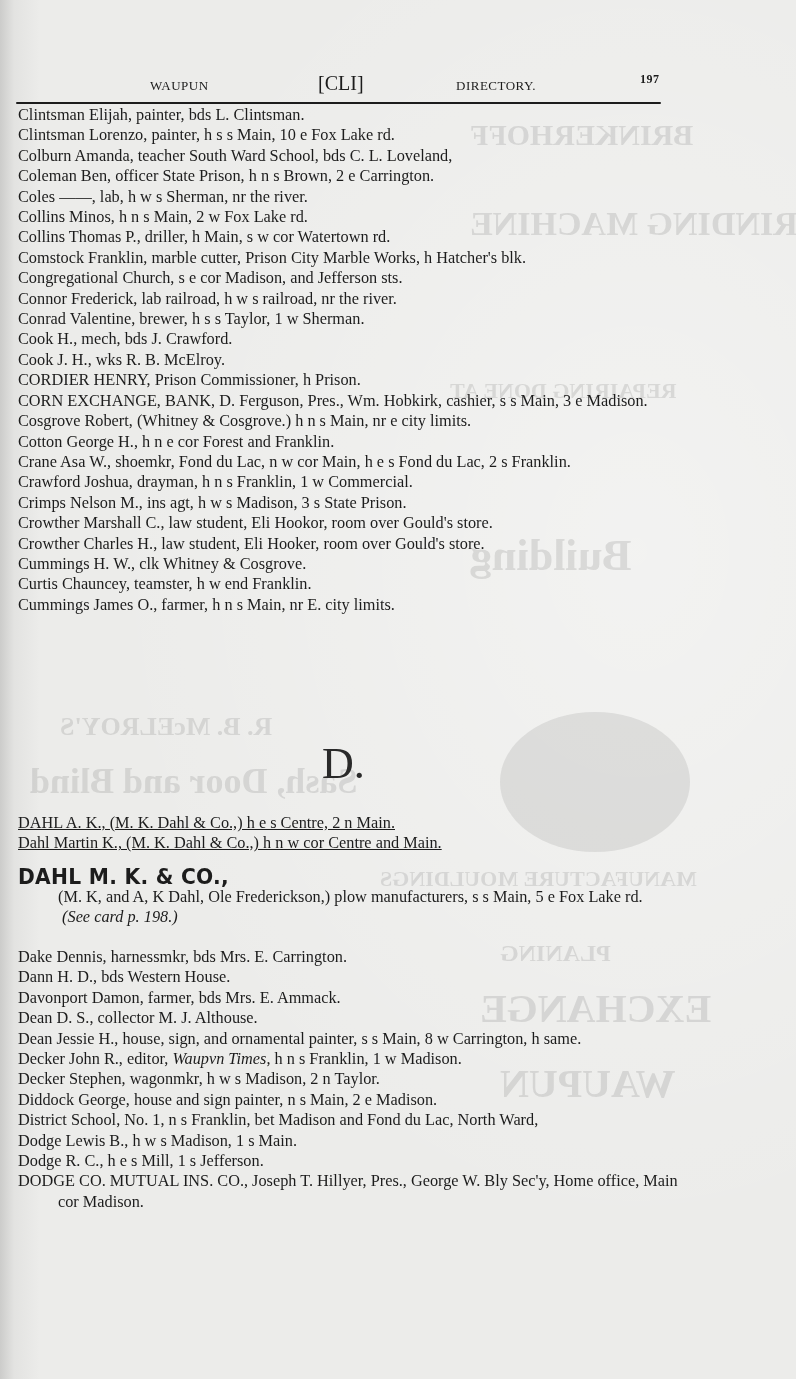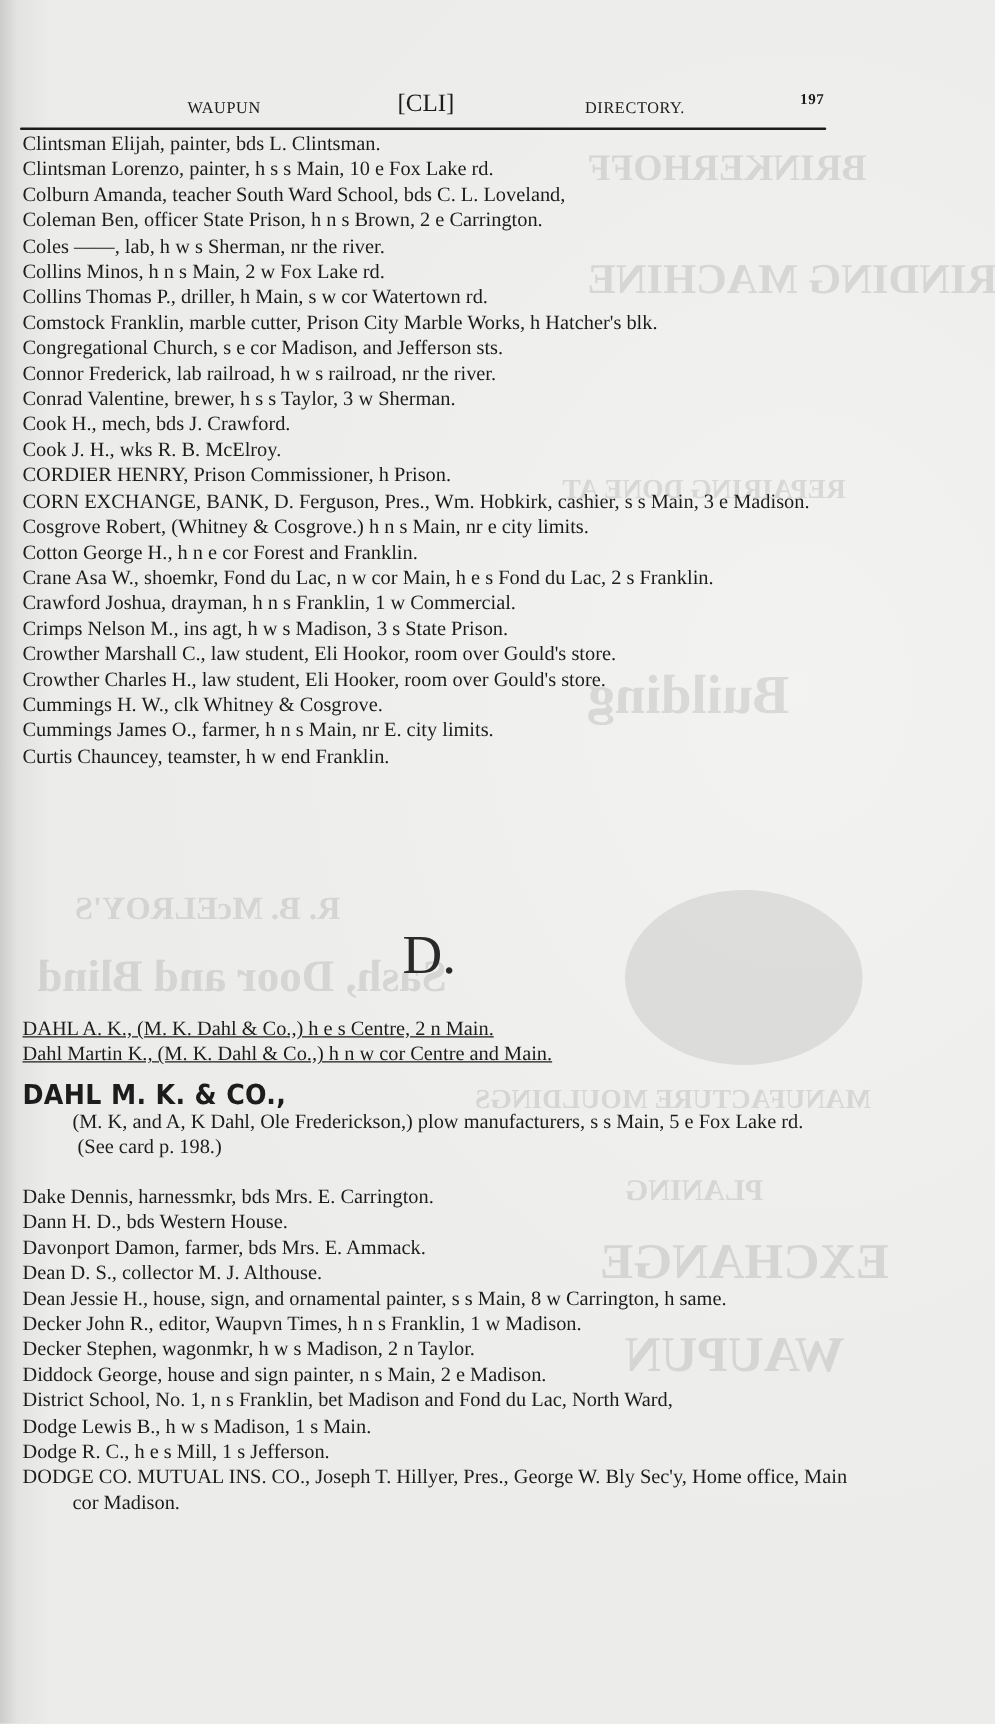--- a/index.html
+++ b/index.html
@@ -50,21 +50,21 @@
       height: 30px;
     }
     .header .h-item {
       position: absolute;
       top: 6px;
       font-size: 13px;
       letter-spacing: 0.5px;
     }
     .header .h-left { left: 150px; }
     .header .h-center { left: 318px; top: 0; font-size: 20px; letter-spacing: 0; }
-    .header .h-right { left: 468px; }
+    .header .h-right { left: 456px; }
     .header .h-num { left: 640px; top: 0; font-size: 12px; font-weight: bold; }
     .rule {
       position: absolute;
       top: 102px;
       left: 16px;
       width: 645px;
       height: 2px;
       background: #1c1c1c;
       border-radius: 1px;
     }
@@ -102,21 +102,21 @@
       transform-origin: left center;
     }
     .firm-body {
       position: absolute;
       left: 58px;
       top: 887px;
       width: 620px;
       font-size: 16.3px;
       line-height: 20.4px;
     }
-    .ital { }
+    .ital { font-style: italic; }
   </style>
 </head>
 <body>
 
 <div class="page-shade"></div>
 
 <div class="ghost" style="left:470px; top:118px; font-size:30px;">BRINKERHOFF</div>
 <div class="ghost" style="left:470px; top:205px; font-size:34px;">GRINDING MACHINE</div>
 <div class="ghost" style="left:450px; top:378px; font-size:22px;">REPAIRING DONE AT</div>
 <div class="ghost" style="left:470px; top:530px; font-size:44px;">Building</div>
@@ -140,35 +140,35 @@
   <div class="entry">Clintsman Elijah, painter, bds L. Clintsman.</div>
   <div class="entry">Clintsman Lorenzo, painter, h s s Main, 10 e Fox Lake rd.</div>
   <div class="entry">Colburn Amanda, teacher South Ward School, bds C. L. Loveland,</div>
   <div class="entry">Coleman Ben, officer State Prison, h n s Brown, 2 e Carrington.</div>
   <div class="entry">Coles ——, lab, h w s Sherman, nr the river.</div>
   <div class="entry">Collins Minos, h n s Main, 2 w Fox Lake rd.</div>
   <div class="entry">Collins Thomas P., driller, h Main, s w cor Watertown rd.</div>
   <div class="entry">Comstock Franklin, marble cutter, Prison City Marble Works, h Hatcher's blk.</div>
   <div class="entry">Congregational Church, s e cor Madison, and Jefferson sts.</div>
   <div class="entry">Connor Frederick, lab railroad, h w s railroad, nr the river.</div>
-  <div class="entry">Conrad Valentine, brewer, h s s Taylor, 3 w Sherman.</div>
+  <div class="entry">Conrad Valentine, brewer, h s s Taylor, 1 w Sherman.</div>
   <div class="entry">Cook H., mech, bds J. Crawford.</div>
   <div class="entry">Cook J. H., wks R. B. McElroy.</div>
   <div class="entry">CORDIER HENRY, Prison Commissioner, h Prison.</div>
   <div class="entry">CORN EXCHANGE, BANK, D. Ferguson, Pres., Wm. Hobkirk, cashier, s s Main, 3 e Madison.</div>
   <div class="entry">Cosgrove Robert, (Whitney &amp; Cosgrove.) h n s Main, nr e city limits.</div>
   <div class="entry">Cotton George H., h n e cor Forest and Franklin.</div>
   <div class="entry">Crane Asa W., shoemkr, Fond du Lac, n w cor Main, h e s Fond du Lac, 2 s Franklin.</div>
   <div class="entry">Crawford Joshua, drayman, h n s Franklin, 1 w Commercial.</div>
   <div class="entry">Crimps Nelson M., ins agt, h w s Madison, 3 s State Prison.</div>
   <div class="entry">Crowther Marshall C., law student, Eli Hookor, room over Gould's store.</div>
   <div class="entry">Crowther Charles H., law student, Eli Hooker, room over Gould's store.</div>
   <div class="entry">Cummings H. W., clk Whitney &amp; Cosgrove.</div>
+  <div class="entry">Curtis Chauncey, teamster, h w end Franklin.</div>
   <div class="entry">Cummings James O., farmer, h n s Main, nr E. city limits.</div>
-  <div class="entry">Curtis Chauncey, teamster, h w end Franklin.</div>
 </div>
 
 <div class="section-letter">D.</div>
 
 <div class="entries entries-d1">
   <div class="entry">DAHL A. K., (M. K. Dahl &amp; Co.,) h e s Centre, 2 n Main.</div>
   <div class="entry">Dahl Martin K., (M. K. Dahl &amp; Co.,) h n w cor Centre and Main.</div>
 </div>
 
 <div class="firm-heading">DAHL M. K. &amp; CO.,</div>

